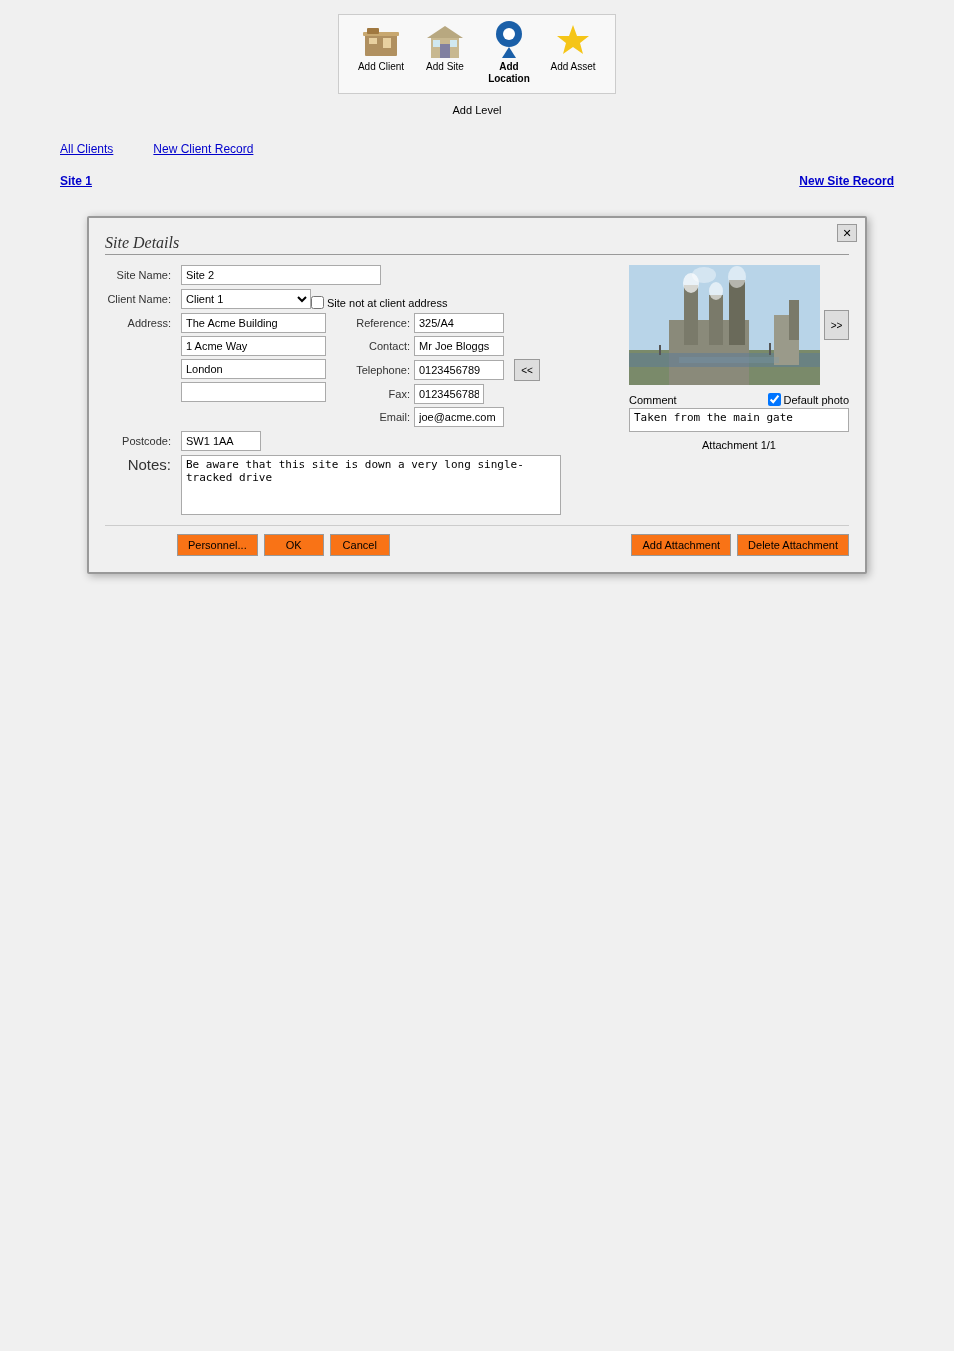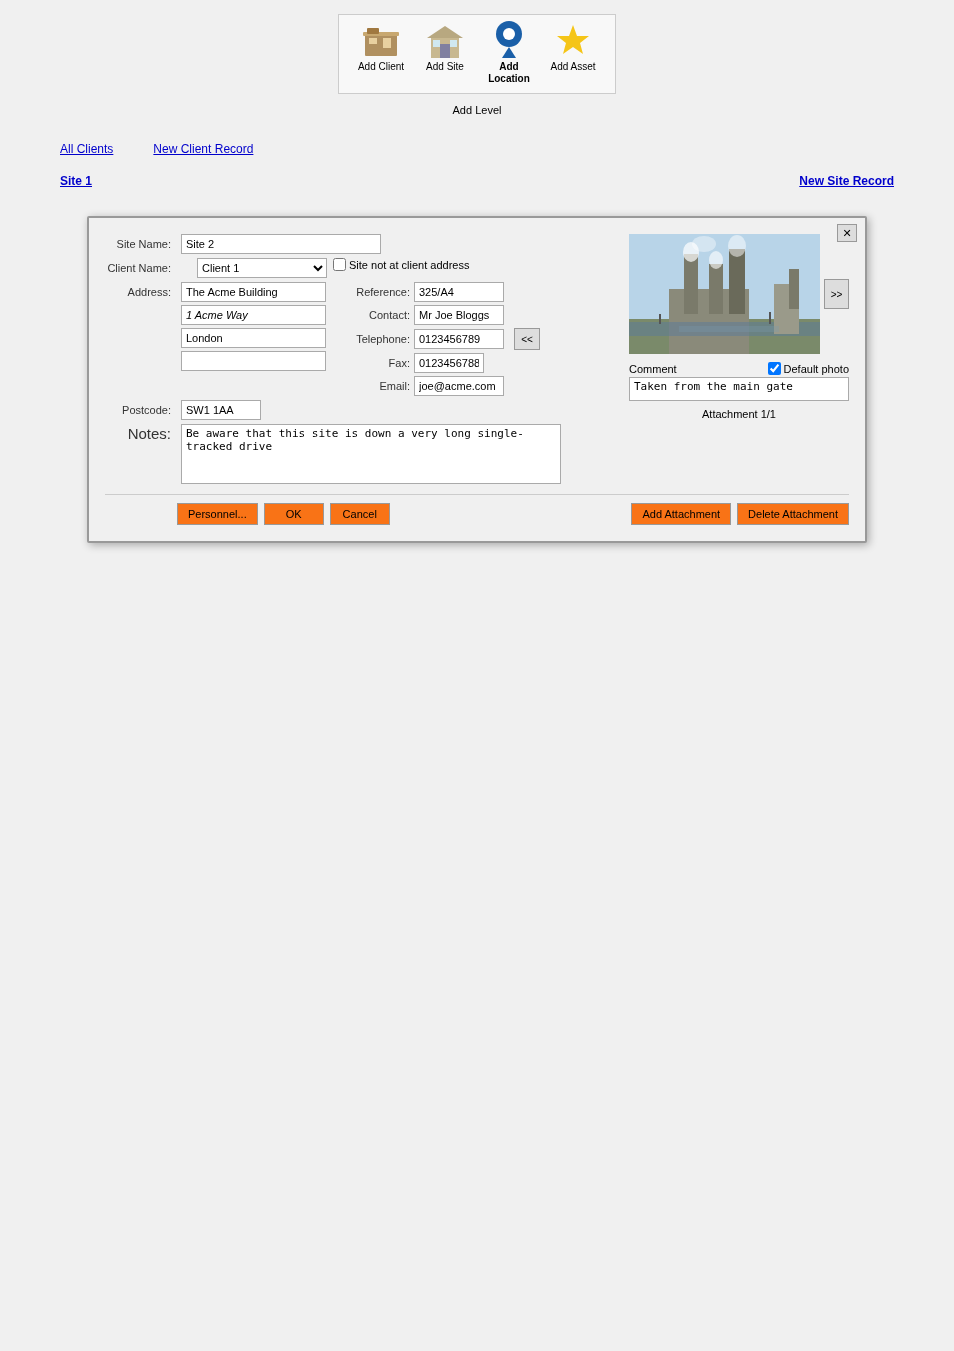--- a/index.html
+++ b/index.html
@@ -162,23 +162,22 @@
       font-size: 11px;
       padding: 0 4px;
       outline: none;
     }
     .form-input-wide {
       width: 160px;
     }
 
     .client-row {
       display: flex;
-      align-items: flex-start;
-      gap: 6px;
-      margin-left: 16px;
+      align-items: flex-end;
+      gap: 0;
     }
     .client-select {
       width: 130px;
       height: 20px;
       font-size: 11px;
       border: 1px solid #aaa;
       background: white;
     }
     .checkbox-label {
       display: flex;
@@ -401,20 +400,21 @@
   <div>
     <span class="secondary-nav-link">New Site Record</span>
   </div>
 </div>
 
 <div class="main-content">
   <div class="dialog">
 
     <div class="dialog-close">✕</div>
 
+    <div class="section-title">Site Details</div>
 
     <div class="form-body">
 
       <div class="form-left">
 
         <div class="form-row">
           <span class="form-label">Site Name:</span>
           <input class="form-input form-input-wide" type="text" value="Site 2" style="width: 200px;">
         </div>
 
@@ -429,21 +429,21 @@
               <span>Site not at client address</span>
             </label>
           </div>
         </div>
 
         <div class="form-row" style="align-items:flex-start;">
           <span class="form-label">Address:</span>
           <div class="address-block">
             <div class="address-left">
               <input class="form-input form-input-wide" type="text" value="The Acme Building" style="width: 145px;">
-              <input class="form-input form-input-wide" type="text" value="1 Acme Way" style="width: 145px; font-style: italic;">
+              <input class="form-input form-input-wide" type="text" value="1 Acme Way" style="width: 145px;">
               <input class="form-input form-input-wide" type="text" value="London" style="width: 145px;">
               <input class="form-input form-input-wide" type="text" value="" style="width: 145px;">
             </div>
             <div class="address-right">
               <div class="ref-row">
                 <span class="ref-label">Reference:</span>
                 <input class="form-input" type="text" value="325/A4" style="width: 90px;">
               </div>
               <div class="ref-row">
                 <span class="ref-label">Contact:</span>

